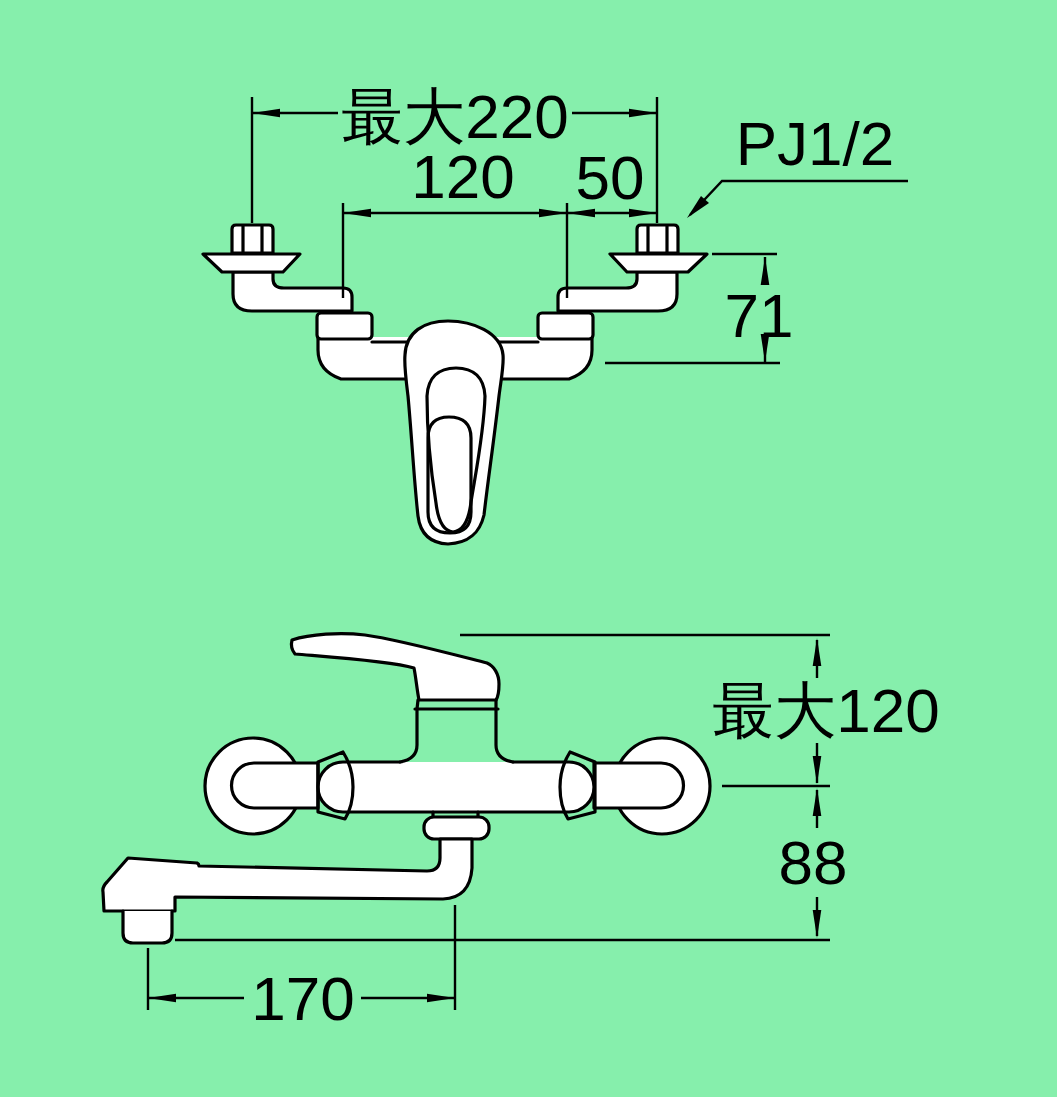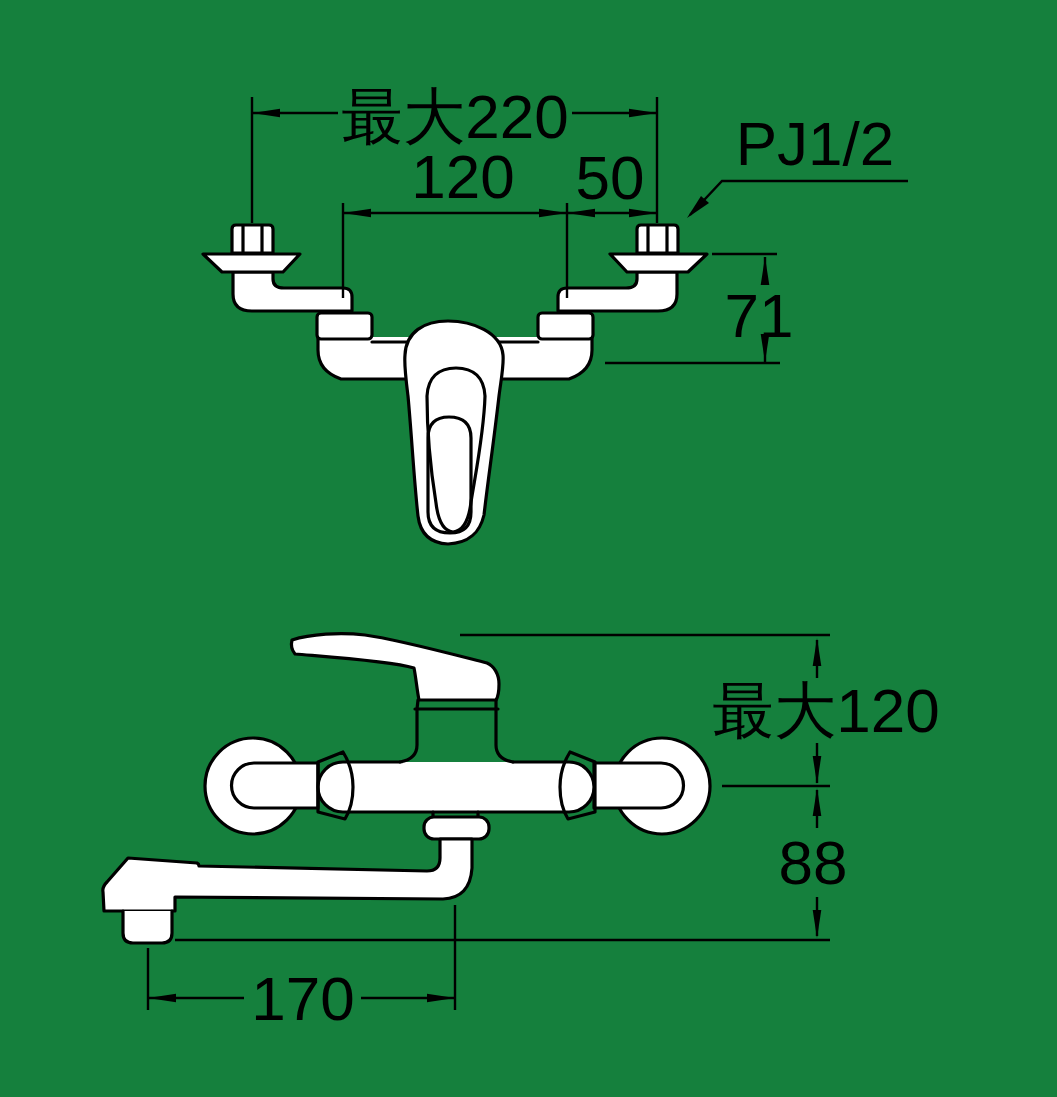--- a/index.html
+++ b/index.html
@@ -4,21 +4,21 @@
 <style>
   html, body {
     margin: 0;
     padding: 0;
     background: #ffffff;
   }
   .canvas {
     position: relative;
     width: 1057px;
     height: 1097px;
-    background: #15803d;
+    background: #86efac;
     overflow: hidden;
   }
   svg {
     display: block;
     width: 1057px;
     height: 1097px;
   }
   .outline {
     fill: #ffffff;
     stroke: #000000;

